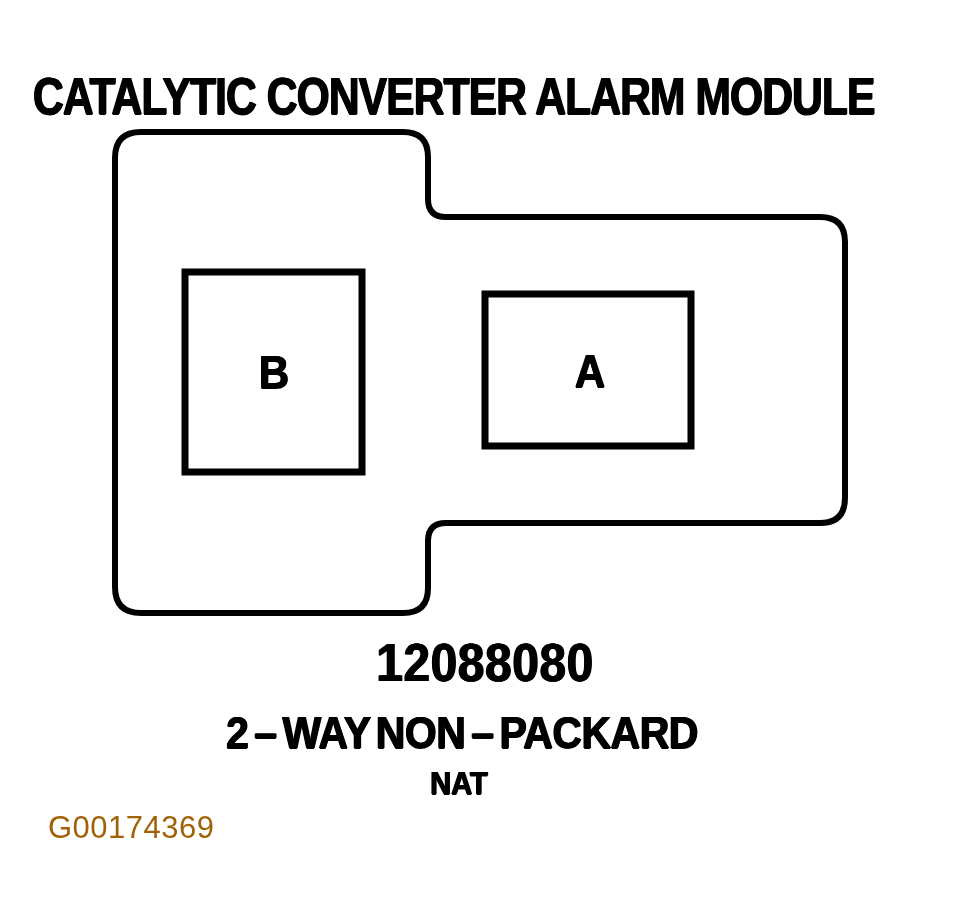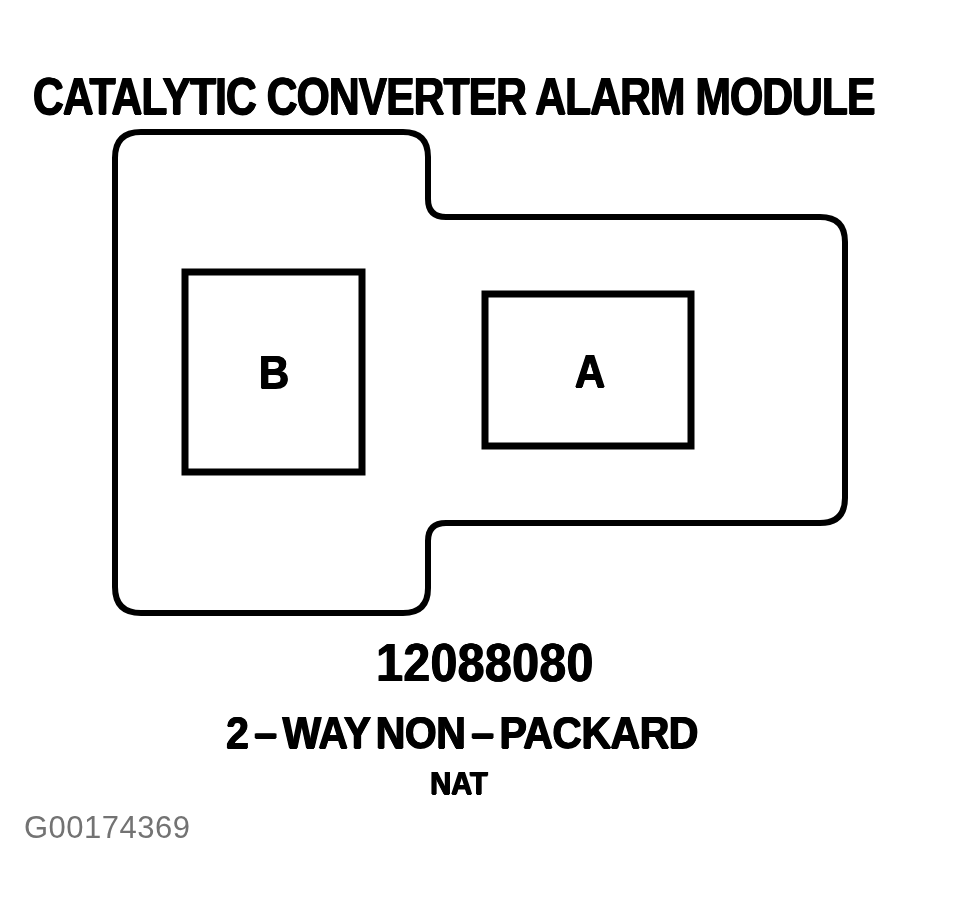--- a/index.html
+++ b/index.html
@@ -71,27 +71,27 @@
     transform-origin: 50% 0;
   }
   .material-code {
     left: -22px;
     top: 768px;
     font-size: 29px;
     transform: scale(1, 1.1);
     transform-origin: 50% 0;
   }
   .figure-id {
-    left: 24px;
+    left: 48px;
     top: 812px;
     font-size: 31px;
     font-weight: normal;
     letter-spacing: 0.5px;
     line-height: 1;
-    color: #737373;
+    color: #a16207;
   }
 </style>
 </head>
 <body>
 
 <div class="abs diagram-title heavy">CATALYTIC CONVERTER ALARM MODULE</div>
 
 <svg class="abs connector-svg" viewBox="0 0 962 909" xmlns="http://www.w3.org/2000/svg">
   <path d="M 141 132
            L 403 132

